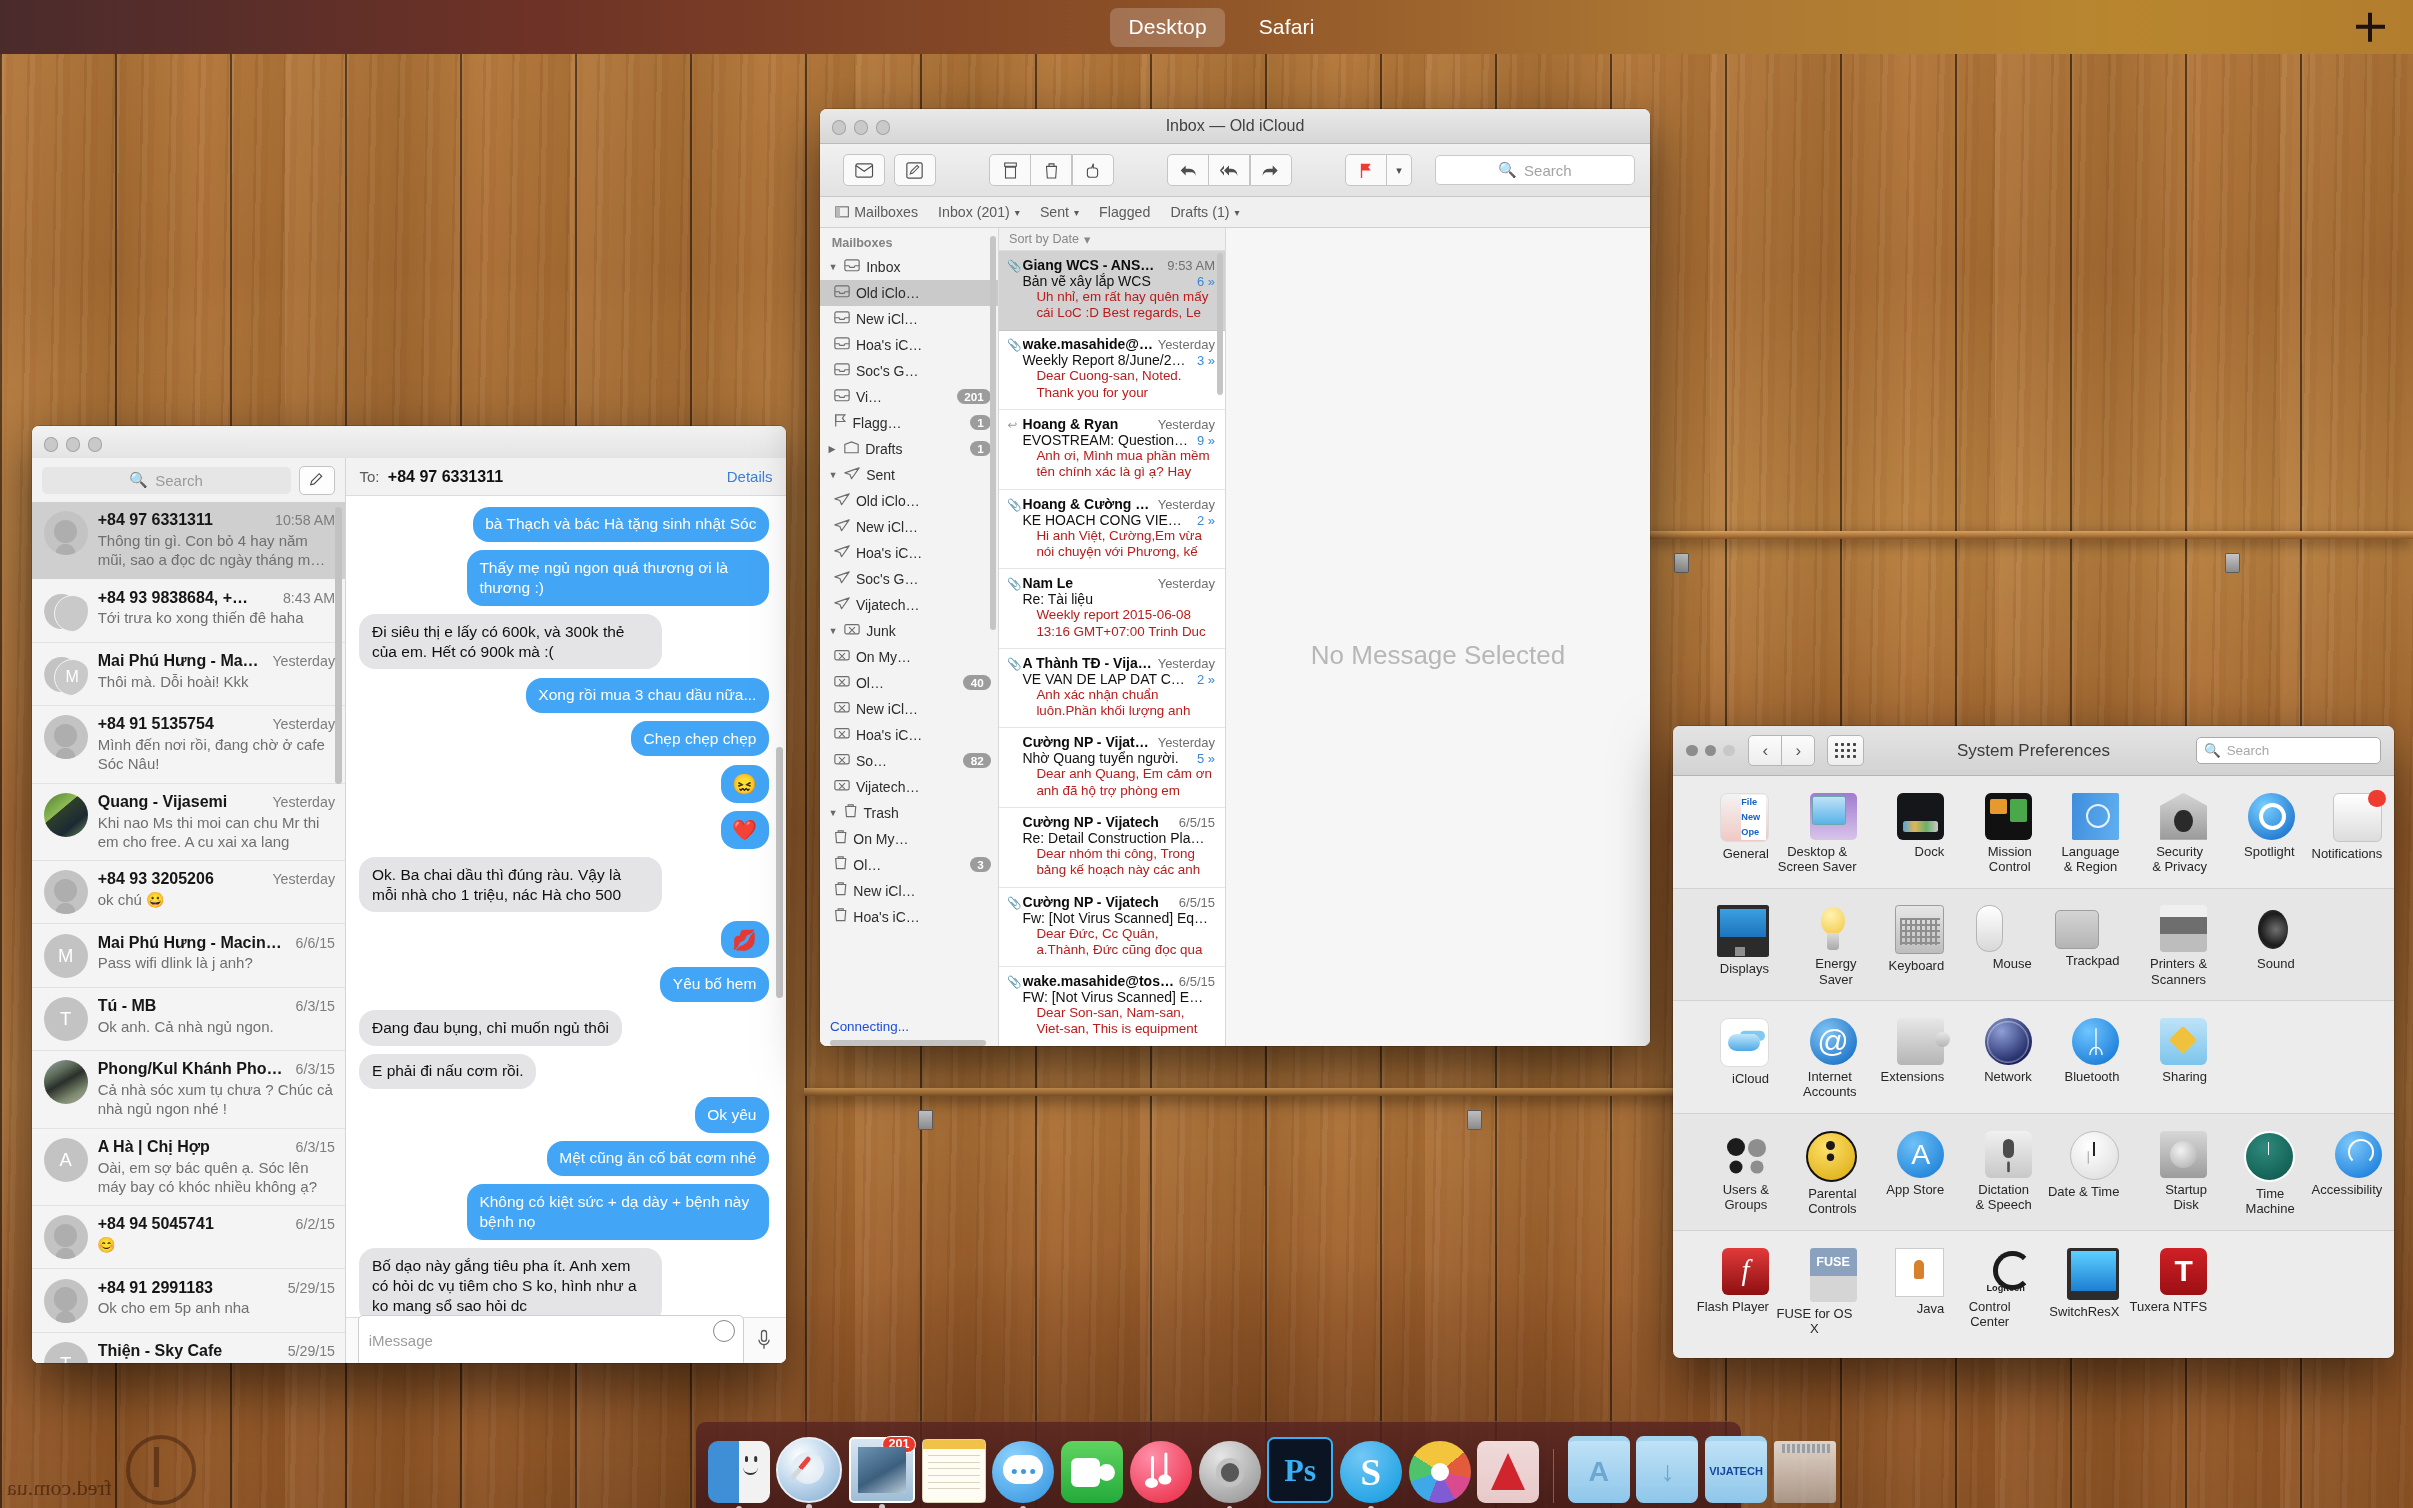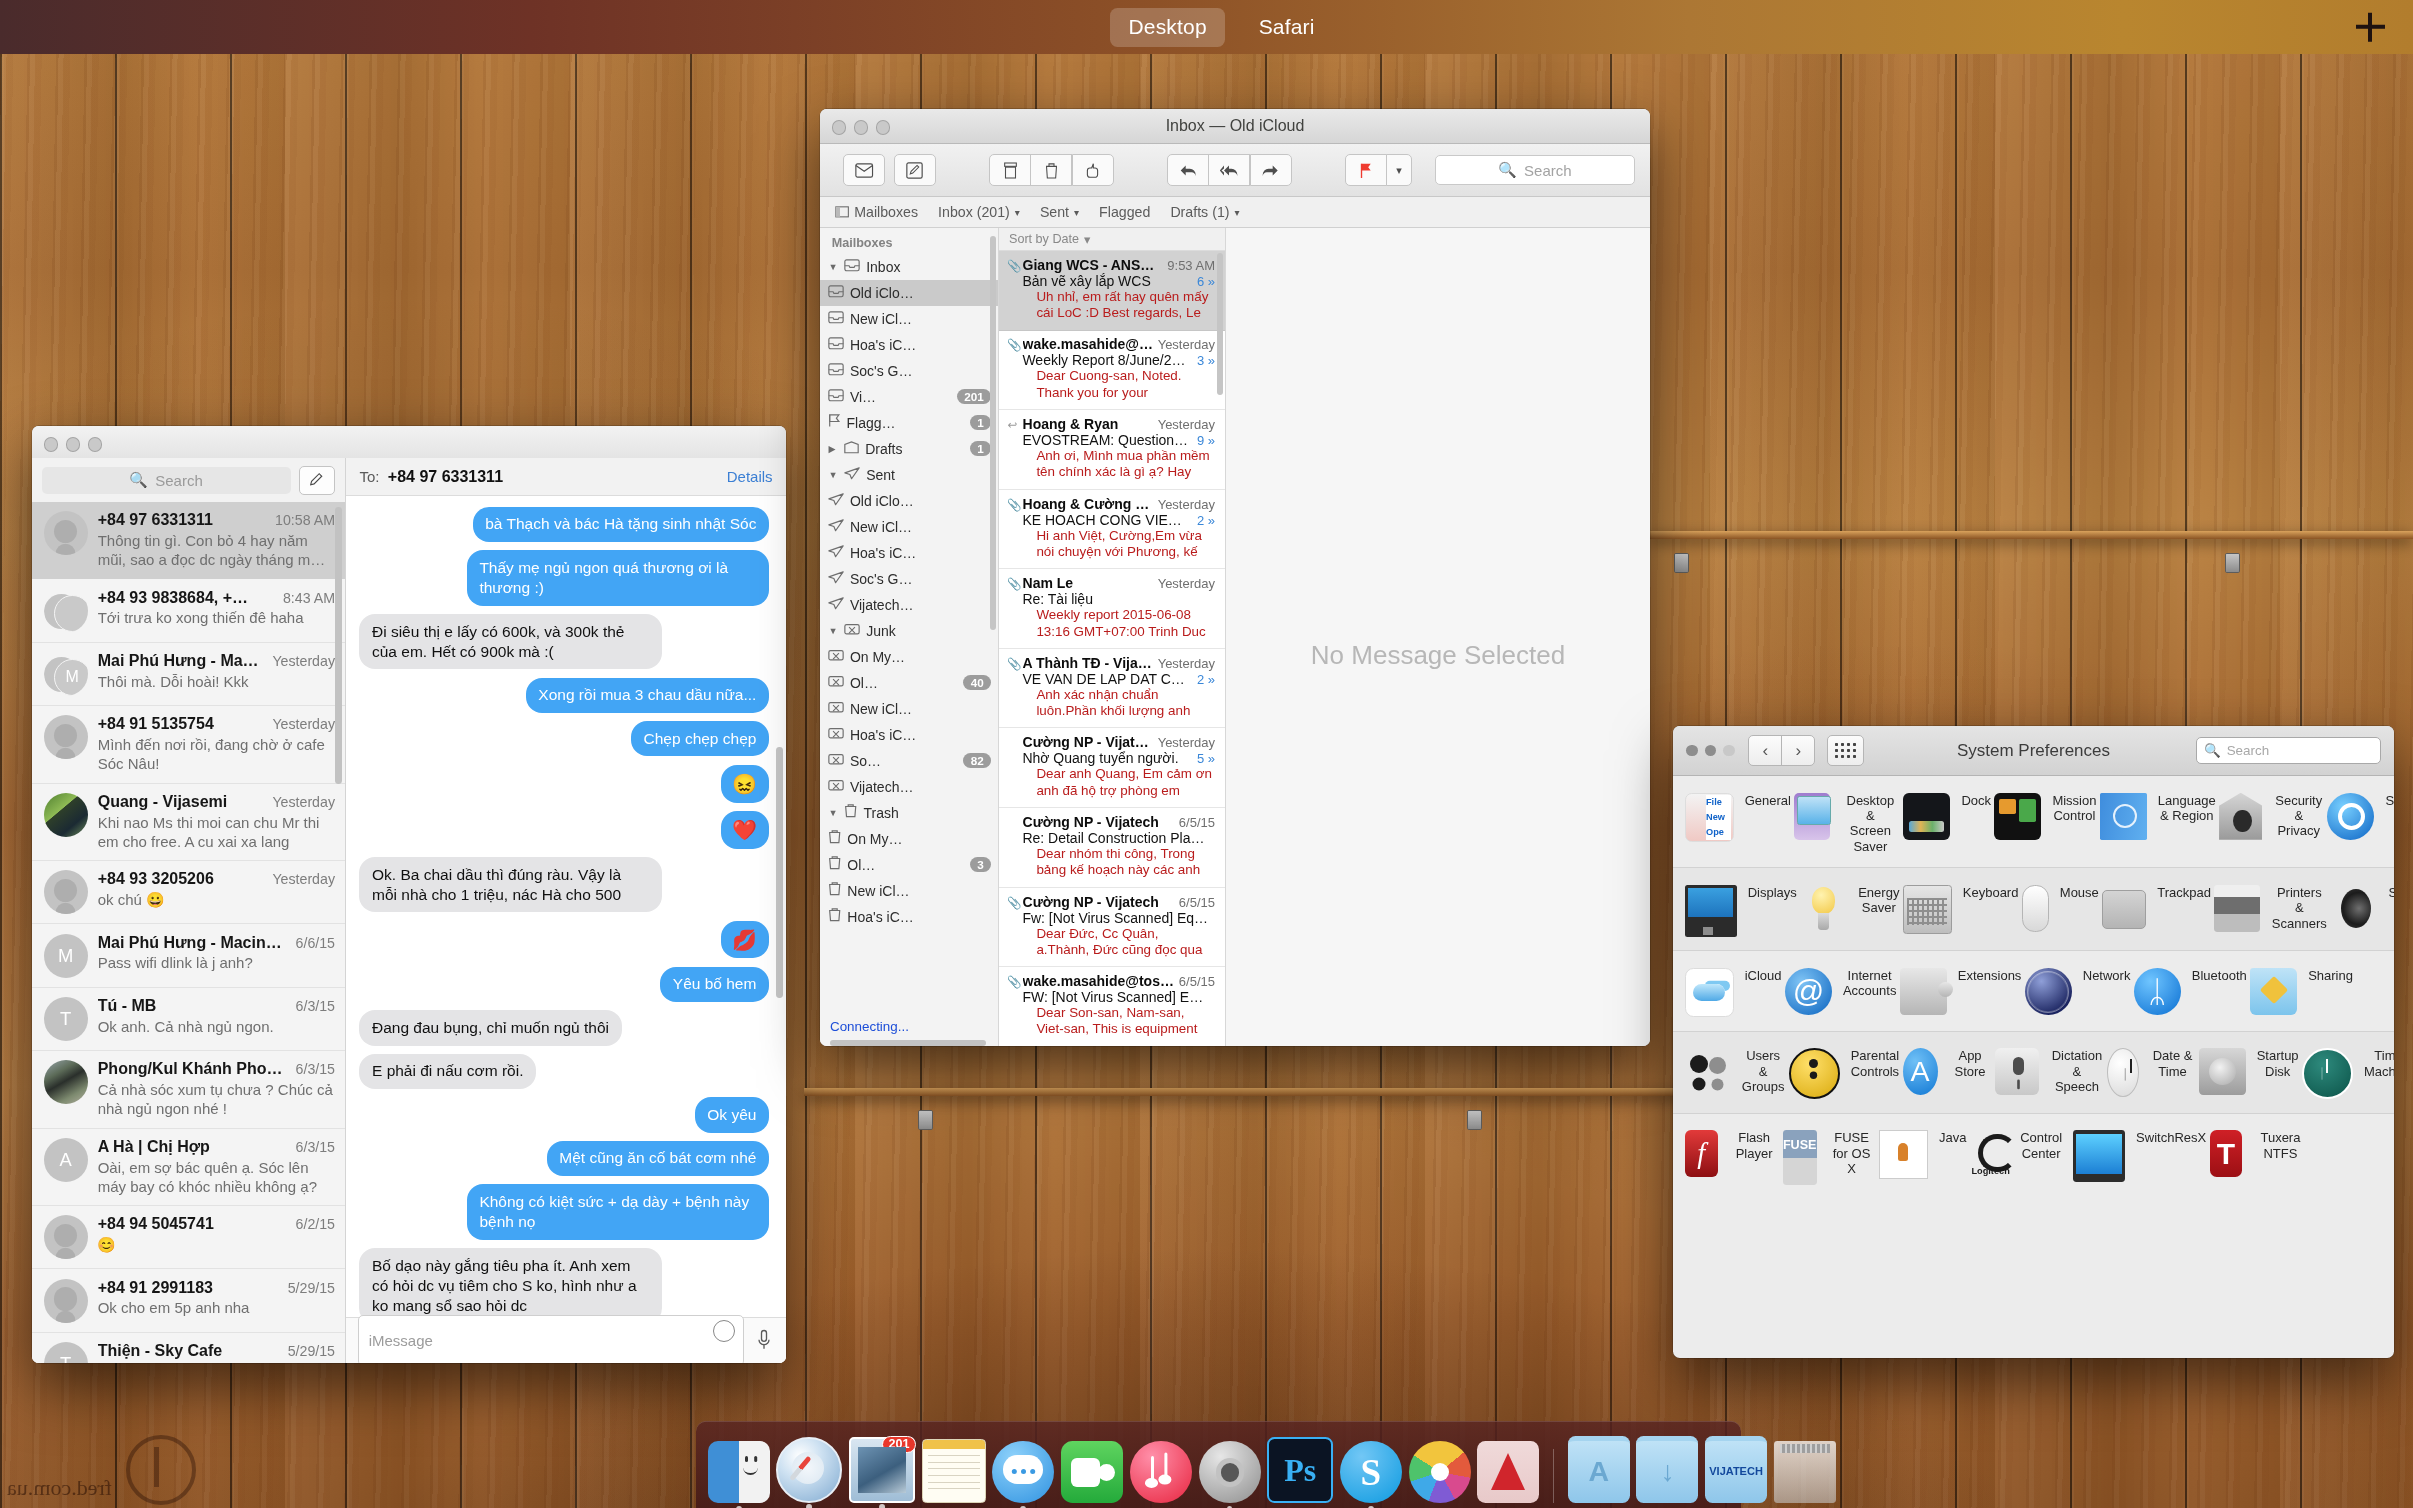--- a/index.html
+++ b/index.html
@@ -120,21 +120,21 @@
   .tbgrp .tbtn:last-child{border-radius:0 5px 5px 0;}
   .tbgrp.single .tbtn{border-radius:5px;margin-left:8.4px;}
   .mail-search{margin-left:auto;width:302px;height:28.5px;border:0.8px solid #c9c9c9;border-radius:5px;background:#fff;display:flex;align-items:center;justify-content:center;gap:6.7px;color:#a3a3a3;font-size:15px;}
   .mail-fav{height:30px;background:#f0f0f0;display:flex;align-items:center;gap:20px;padding:0 15px;border-bottom:0.8px solid #d0d0d0;font-size:14.2px;color:#5b5b5b;}
   .mail-body{display:flex;height:855px;}
   .mbx{width:178px;background:#f3f3f3;border-right:0.8px solid #d7d7d7;display:flex;flex-direction:column;position:relative;}
   .mbx-head{font-size:12.6px;color:#838383;font-weight:bold;padding:7.5px 11.7px 4.2px;}
   .mbx-list{flex:1;overflow:hidden;}
   .mrow{display:flex;align-items:center;gap:5.9px;height:26px;padding:0 6.7px 0 8.4px;font-size:14px;color:#2d2d2d;white-space:nowrap;}
   .mrow.sel{background:#cacaca;}
-  .mrow.l1{padding-left:8px;}
+  .mrow.l1{padding-left:14px;}
   .mrow .tri{width:10px;font-size:9.2px;color:#6a6a6a;}
   .badge{margin-left:auto;background:#9c9c9c;color:#fff;border-radius:7.5px;font-size:11.7px;padding:0.8px 7.5px;font-weight:bold;}
   .mbx-conn{padding:5px 10px 0;}
   .conn-t{font-size:13.4px;color:#1d4ed8;}
   .conn-bar{height:5.9px;border-radius:3.4px;background:#c3c3c3;margin:5.9px 1.7px 0 0;}
   .mbx-foot{height:37px;display:flex;align-items:center;gap:22px;padding:0 13.4px;color:#585858;font-size:17px;}
   .mbx-scroll{position:absolute;right:2.5px;top:8.4px;width:5.9px;height:394px;border-radius:3.4px;background:#c5c5c5;}
 
   .mlist{width:226px;border-right:0.8px solid #d7d7d7;background:#fff;display:flex;flex-direction:column;position:relative;}
   .sortbar{height:22px;background:#f0f0f0;border-bottom:0.8px solid #dcdcdc;display:flex;align-items:center;padding:0 10px;font-size:12.6px;color:#888;}
@@ -162,21 +162,21 @@
   .navbtn.r{border-radius:0 5px 5px 0;margin-left:-0.8px;}
   .gridbtn{width:35px;height:28.5px;border:0.8px solid #b5b5b5;border-radius:5px;background:linear-gradient(180deg,#fcfcfc,#ededed);margin-left:11.7px;display:flex;align-items:center;justify-content:center;}
   .gridbtn .dots{display:grid;grid-template-columns:repeat(4,3.4px);grid-gap:2.5px;}
   .gridbtn .dots i{width:3.4px;height:3.4px;background:#444;display:block;border-radius:0.8px;}
   .sp-title{position:absolute;left:0;right:0;text-align:center;font-size:17px;color:#3c3c3c;pointer-events:none;}
   .sp-search{margin-left:auto;width:168px;height:25px;border:0.8px solid #a9a9a9;border-radius:5px;background:#fff;display:flex;align-items:center;gap:5.9px;padding:0 7.5px;color:#a8a8a8;font-size:13.4px;z-index:2;}
   .sp-section{padding:15px 10px 8.4px;border-bottom:0.8px solid #d2d2d2;}
   .sp-section.alt{background:#e6e6e6;}
   .sp-section.last{border-bottom:none;}
   .sp-grid{display:grid;grid-template-columns:repeat(8,1fr);}
-  .sp-item{display:flex;flex-direction:row;align-items:flex-start;gap:11px;padding:1.7px 1.7px 5px;}
+  .sp-item{display:flex;flex-direction:column;align-items:flex-end;gap:4px;padding:1.7px 1.7px 5px;}
   .sp-ic{width:47px;height:47px;position:relative;}
   .sp-lbl{font-size:13px;color:#272727;text-align:center;line-height:1.18;}
 
   
   .ic-general{border-radius:6.7px;background:linear-gradient(180deg,#f3f3f3,#f0c9c4);overflow:hidden;border:0.8px solid #ddd;}
   .ic-general:after{content:"File New Ope";position:absolute;right:1.7px;top:1.7px;width:25px;color:#1163c9;font-size:9.2px;line-height:1.6;font-weight:bold;background:#fff;}
   .ic-desktop{border-radius:5px;background:linear-gradient(180deg,#9f7ccf,#d8c4ea);}
   .ic-desktop:before{content:"";position:absolute;left:2.5px;top:3.4px;width:32px;height:27px;background:linear-gradient(180deg,#bfe2f7,#59b2e8);border:0.8px solid #6aa;border-radius:2.5px;}
   .ic-dock{border-radius:5.9px;background:#14161a;}
   .ic-dock:after{content:"";position:absolute;left:5.9px;bottom:7.5px;width:35px;height:11px;border-radius:2.5px;background:linear-gradient(90deg,#56a8d8,#e0b455,#6ab06a,#c9c9c9);}

